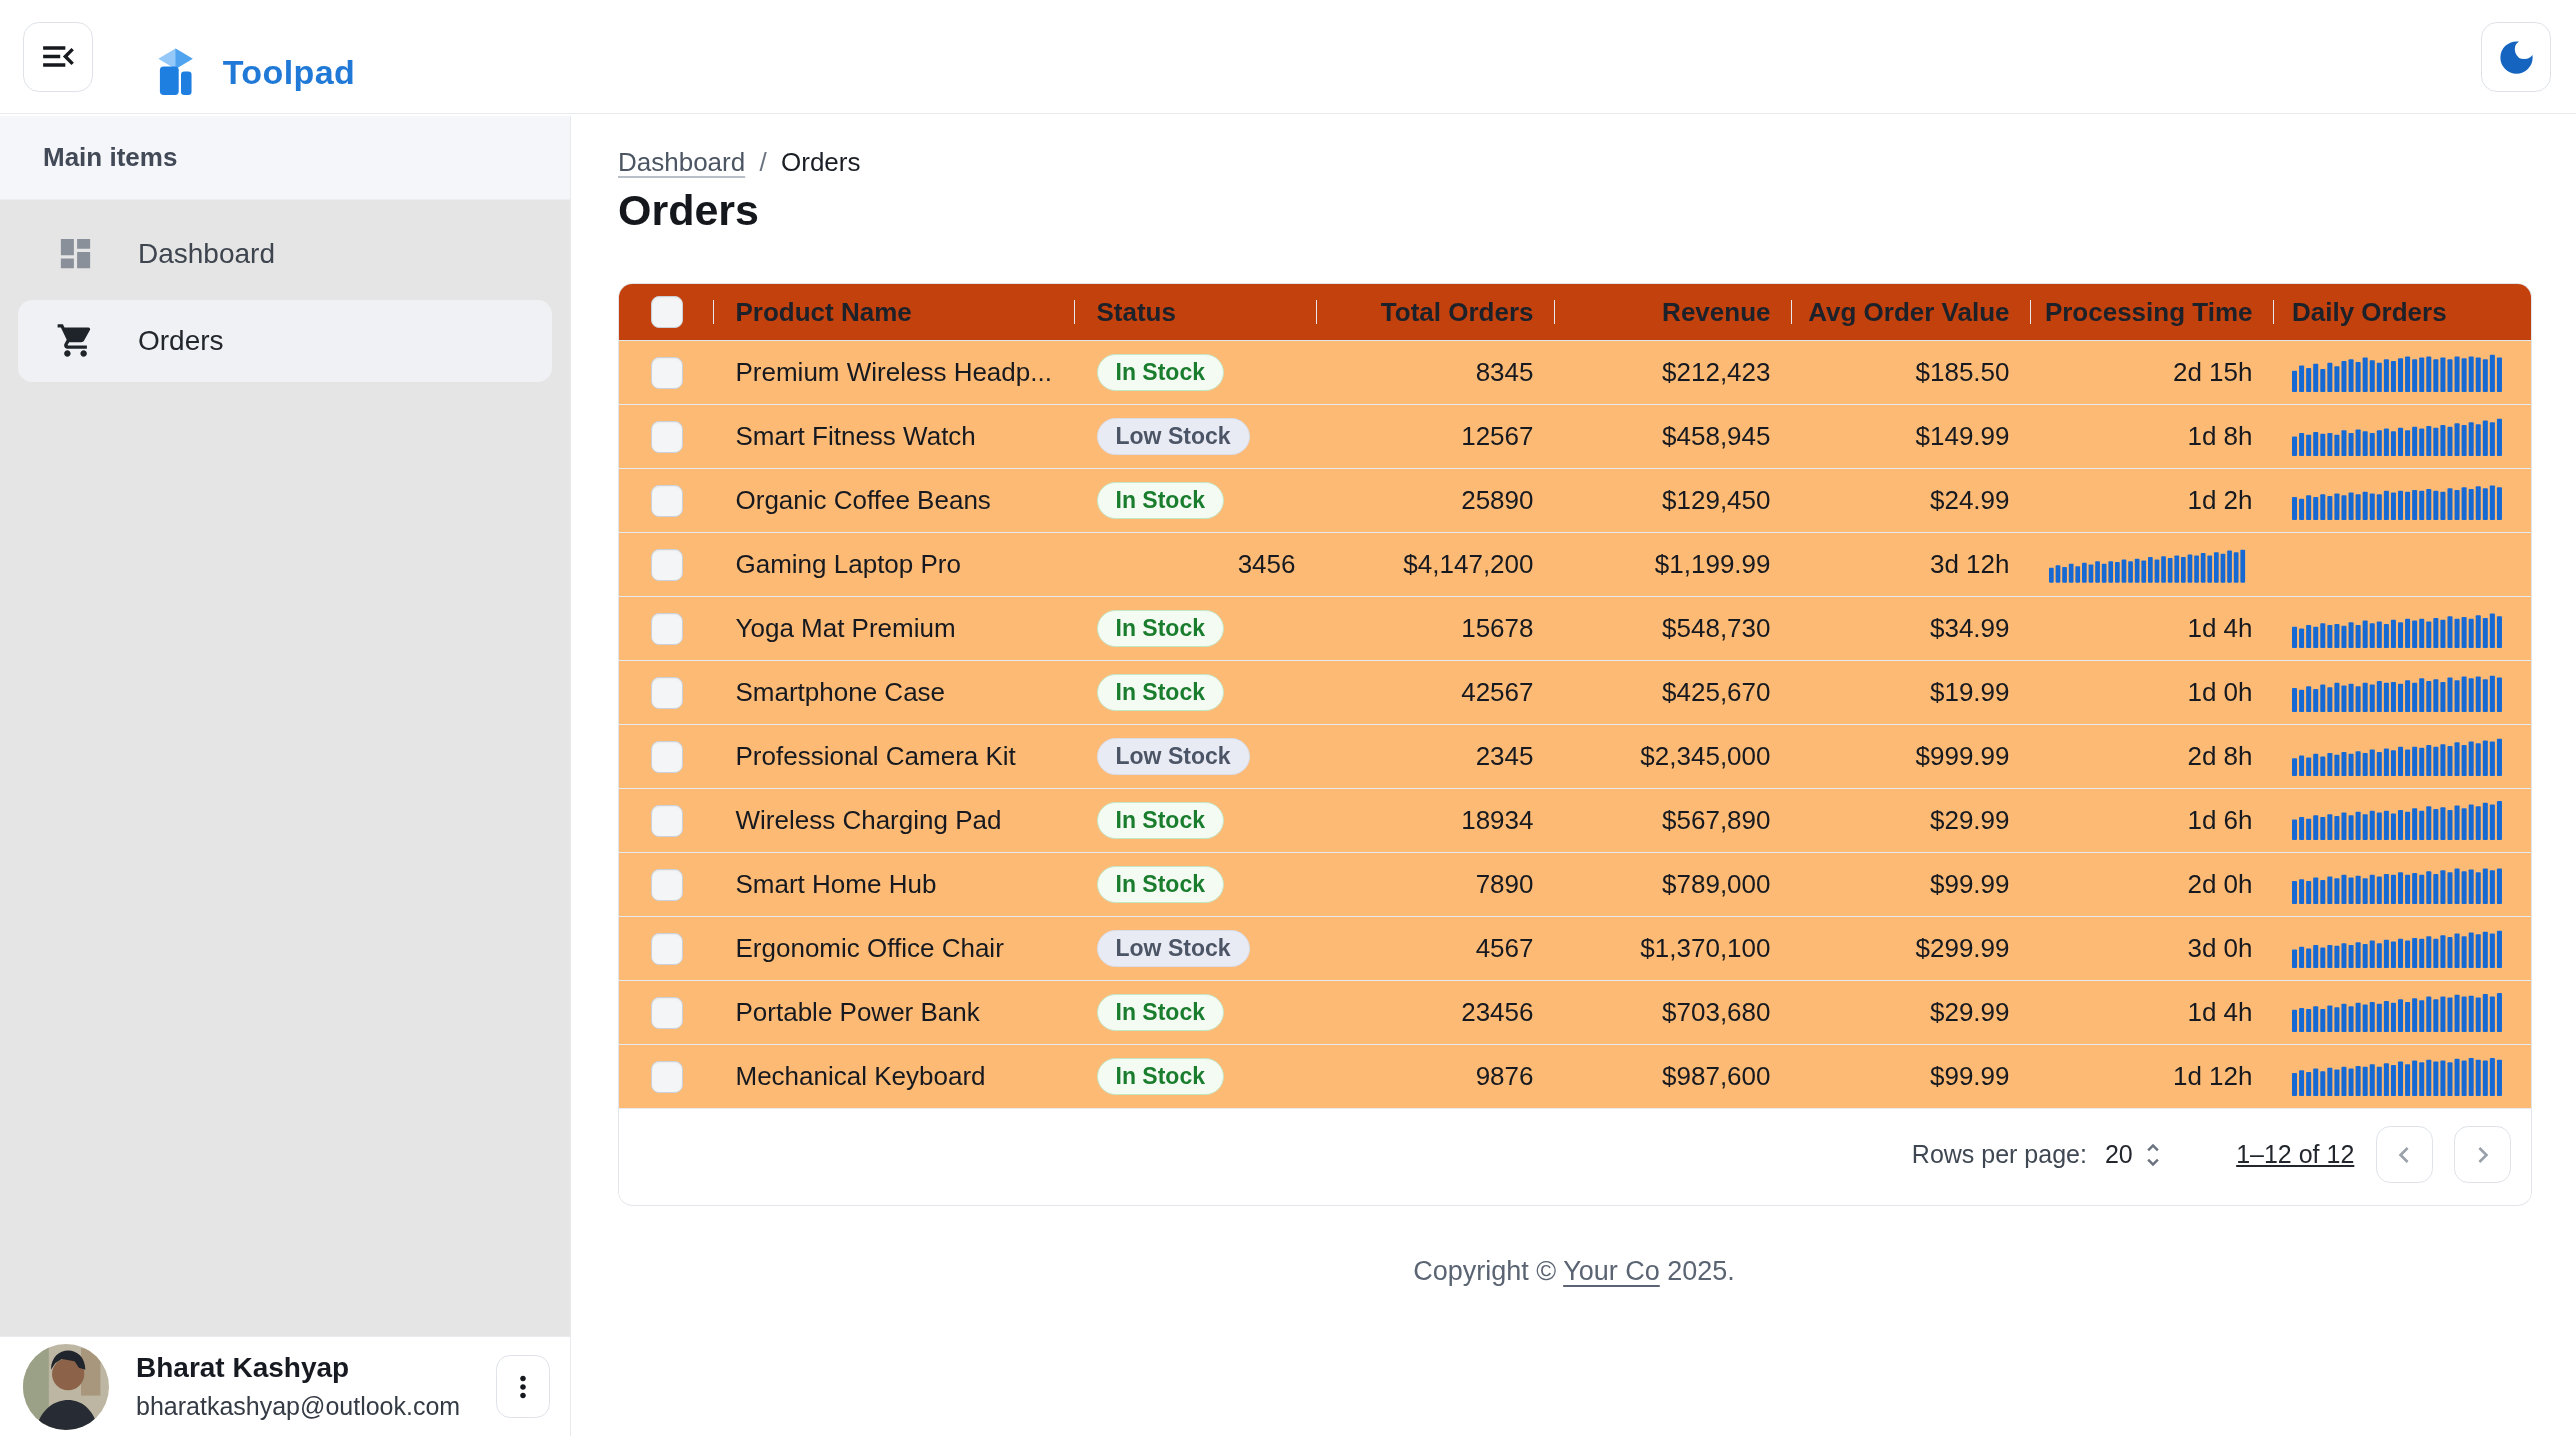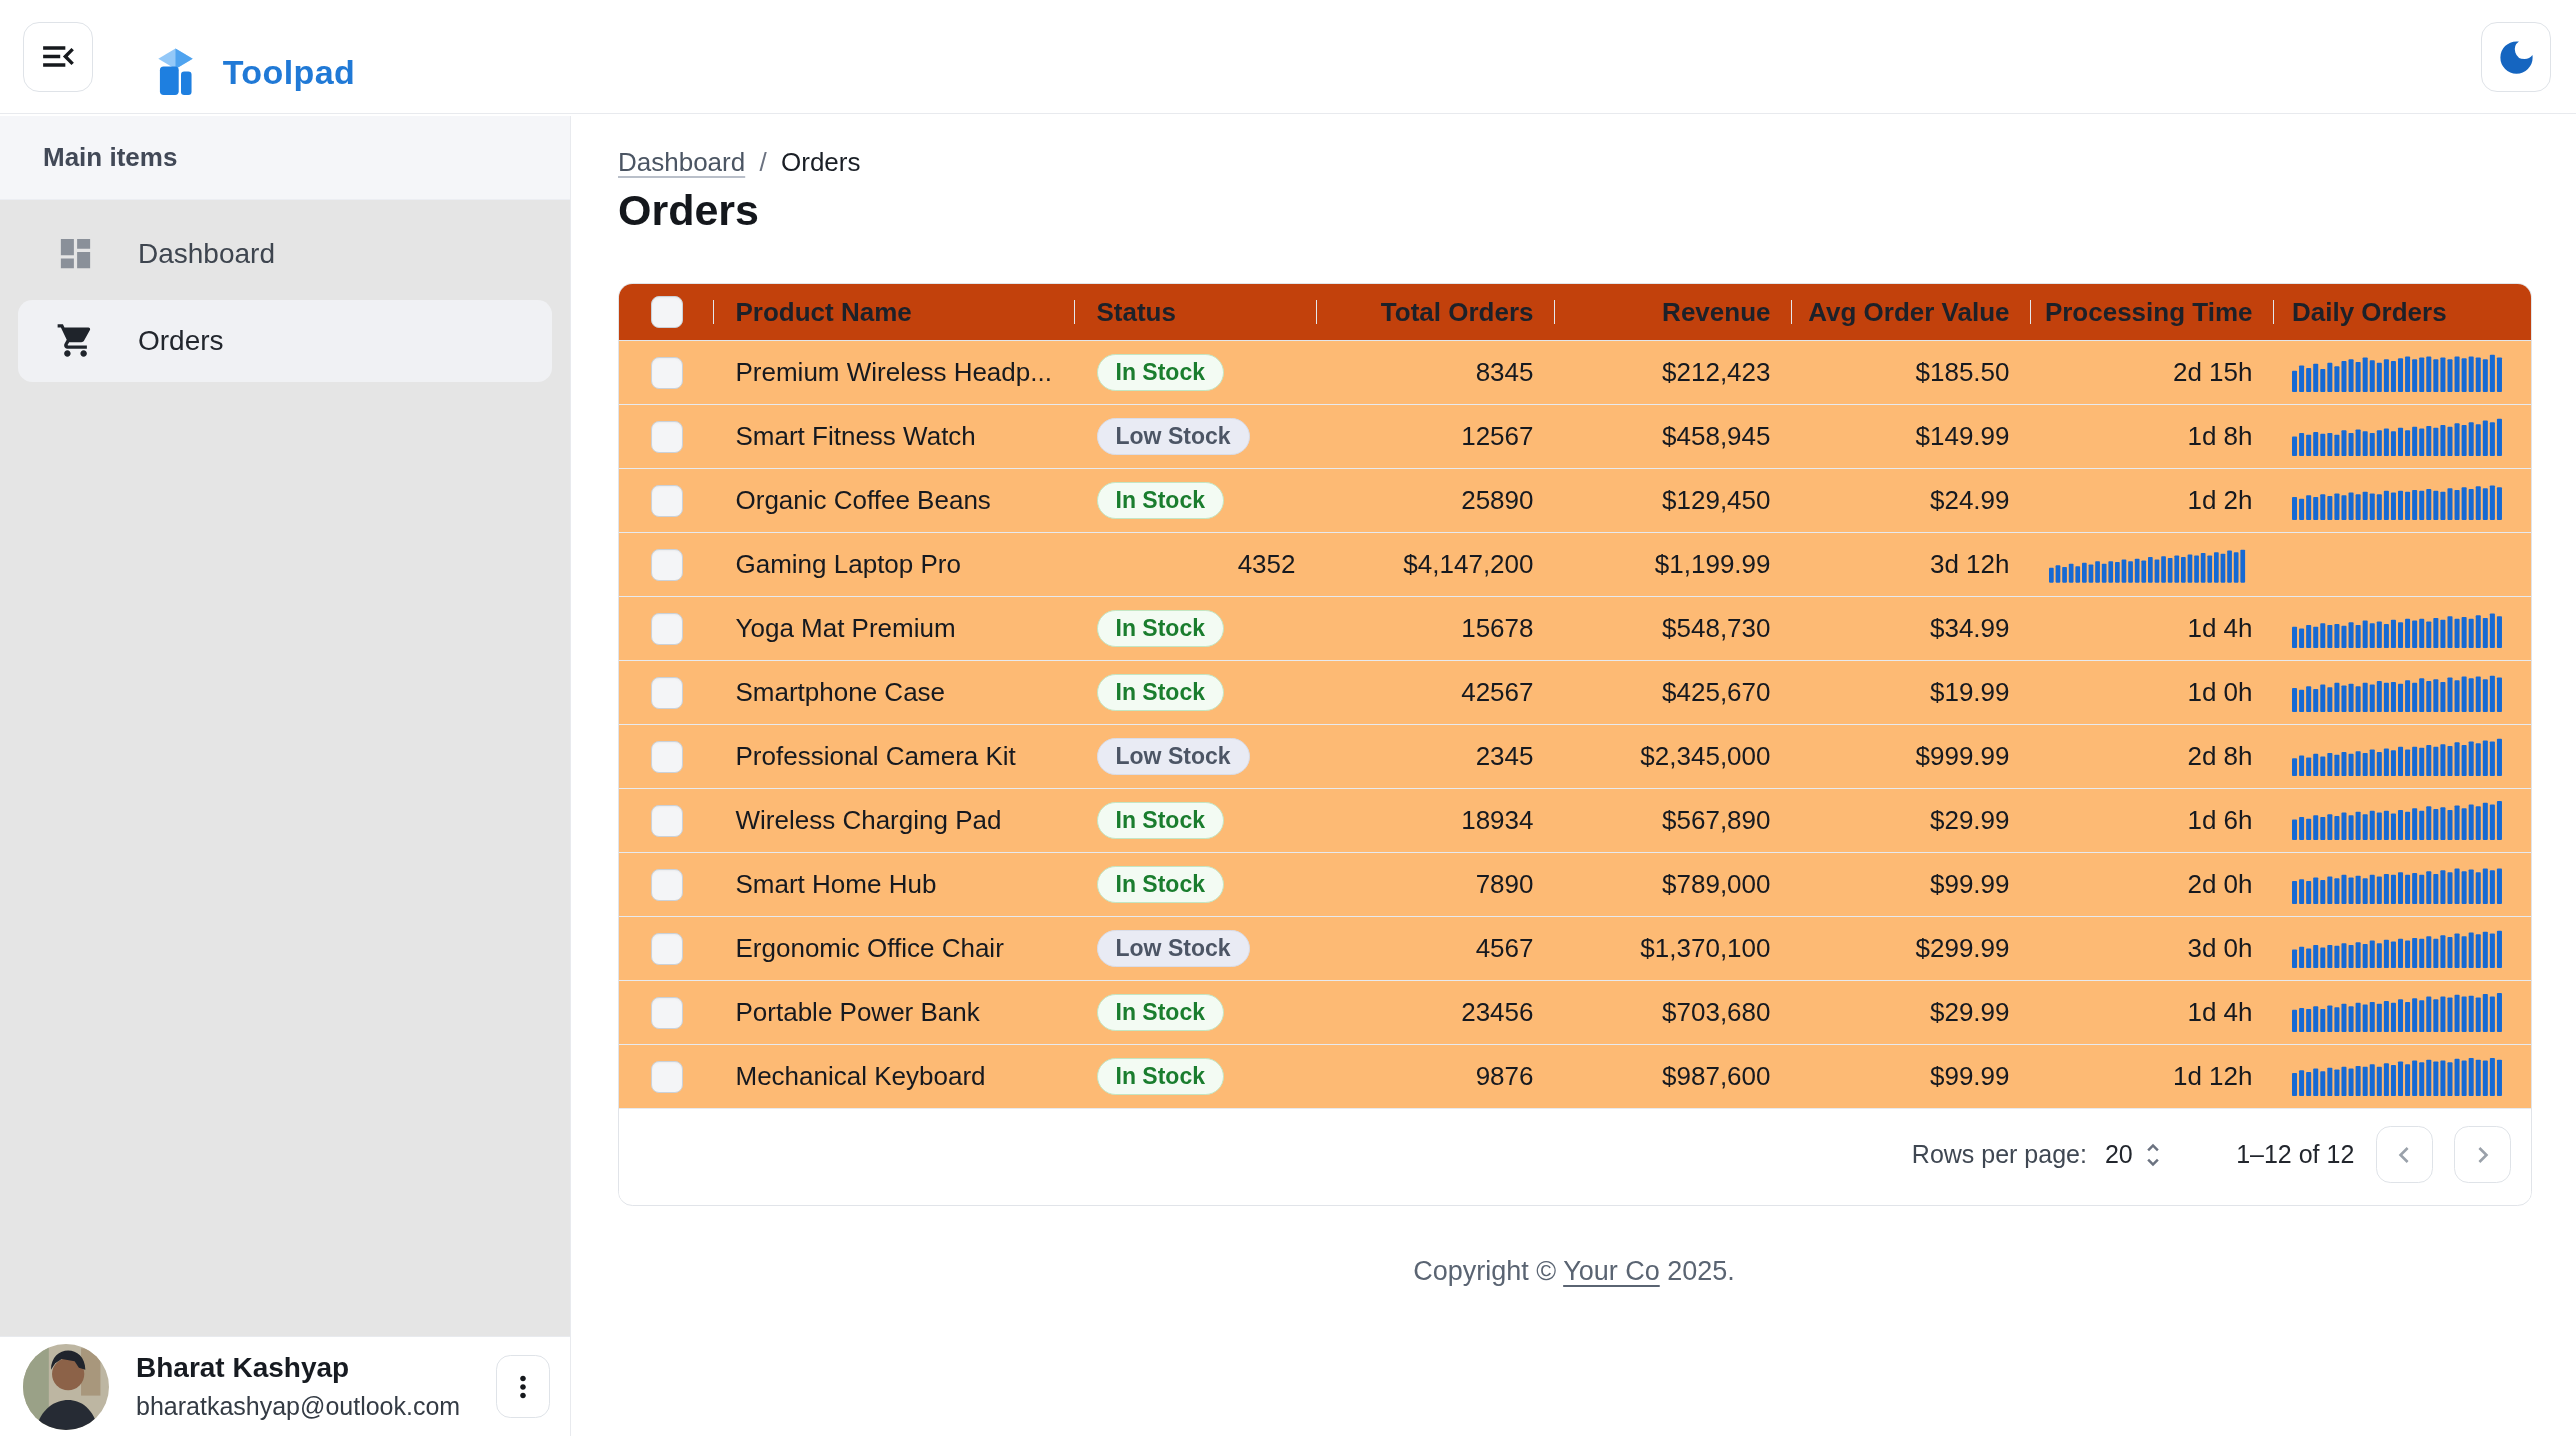--- a/index.html
+++ b/index.html
@@ -67,21 +67,21 @@
   .pill.success { background:#F3FBF3; border-color:#C3E6C3; color:#1A7D2E; }
   .pill.neutral { background:#E9EBF4; border-color:#D9DDE9; color:#4C5565; }
   .pill.danger  { background:#FBEDEA; border-color:#F3C8C1; color:#9B211B; }
   .c-daily { padding:0 27px 0 18px; }
 
   .pagination { height:91px; display:flex; align-items:center; justify-content:flex-end;
     gap:0; padding-right:19.7px; background:#fff; }
   .pg-label { font-size:25px; color:#3F4752; }
   .pg-select { display:flex; align-items:center; gap:5.4px; margin-left:18px; cursor:pointer; }
   .pg-select-value { font-size:25px; color:#22262D; }
-  .pg-range { font-size:25px; color:#22262D; margin-left:68px; }
+  .pg-range { font-size:25px; color:#22262D; margin-left:68px;text-decoration:underline; }
   .pg-btn { width:57px; height:57px; border-radius:14.3px; margin-left:21.5px; }
 
   .footer { position:absolute; left:0; right:0; top:1140px; text-align:center;
     font-size:27px; color:#5A6472; }
   .footer a { color:#5A6472; text-decoration:underline; text-underline-offset:5.4px; cursor:pointer; }
 
   svg { display:block; }
 </style>
 </head>
 <body>
@@ -311,21 +311,21 @@
               <rect x="224.0" y="5" width="5.7" height="39" rx="1" fill="#1669D3"></rect>
               <rect x="232.0" y="7" width="5.7" height="37" rx="1" fill="#1669D3"></rect>
             </svg>
           </div>
         </div>
         <div class="t-row">
           <div class="cell c-check">
             <div class="checkbox"></div>
           </div>
           <div class="cell">Gaming Laptop Pro</div>
-          <div class="cell num">4352</div>
+          <div class="cell num">3456</div>
           <div class="cell num">$4,147,200</div>
           <div class="cell num">$1,199.99</div>
           <div class="cell num">3d 12h</div>
           <div class="cell c-daily">
             <svg width="215" height="39" viewBox="0 0 240 44">
               <rect x="0.0" y="26" width="5.7" height="18" rx="1" fill="#1669D3"></rect>
               <rect x="8.0" y="23" width="5.7" height="21" rx="1" fill="#1669D3"></rect>
               <rect x="16.0" y="25" width="5.7" height="19" rx="1" fill="#1669D3"></rect>
               <rect x="24.0" y="21" width="5.7" height="23" rx="1" fill="#1669D3"></rect>
               <rect x="32.0" y="24" width="5.7" height="20" rx="1" fill="#1669D3"></rect>

